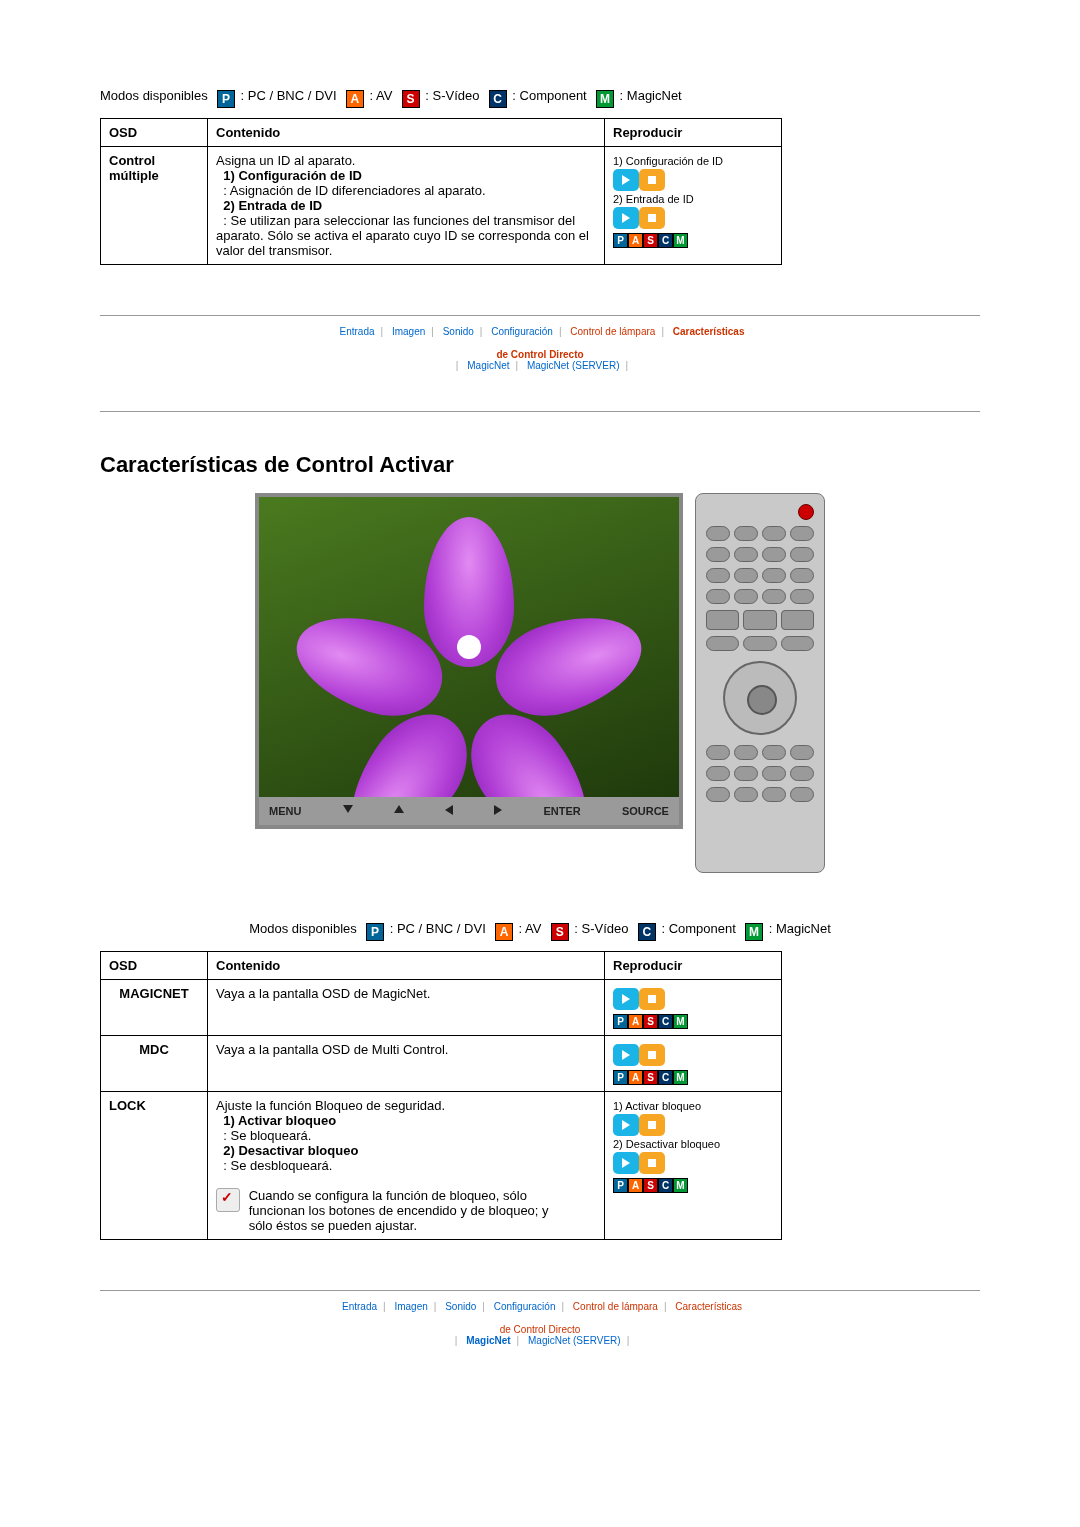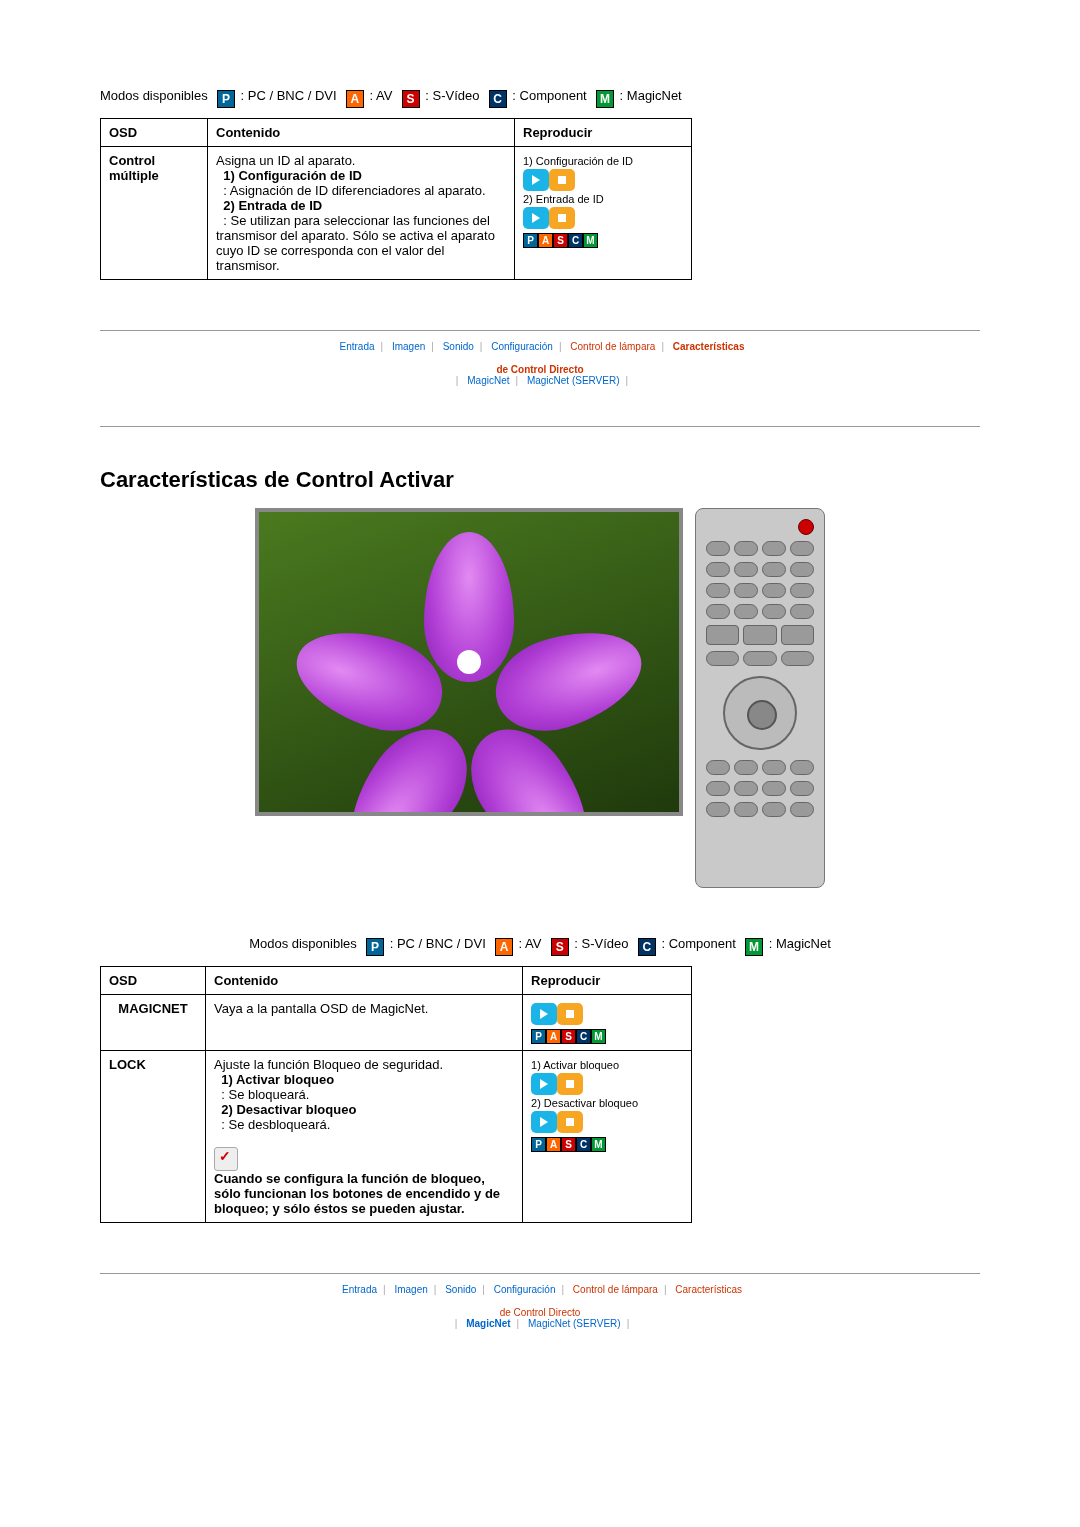--- a/index.html
+++ b/index.html
@@ -1,19 +1,19 @@
 <!DOCTYPE html>
 <html><head>
 <meta charset="utf-8">
 <style>
 body{font-family:Arial,Helvetica,sans-serif;font-size:13px;color:#000;margin:0;padding:40px 100px;background:#fff}
 .modes{margin:48px 0 10px;font-size:13px}
 .badge{display:inline-block;width:16px;height:16px;color:#fff;font-weight:700;font-size:12px;text-align:center;line-height:16px;margin:0 2px;vertical-align:-3px;border:1px solid #000}
 .b-p{background:#069}.b-a{background:#f60}.b-s{background:#c00}.b-c{background:#036}.b-m{background:#093}
-table.main{border-collapse:collapse;width:592px;margin-bottom:30px}
+table.main{border-collapse:collapse;width:682px;margin-bottom:30px}
 table.main th,table.main td{border:1px solid #000;padding:6px 8px;text-align:left;vertical-align:top;font-size:13px}
 table.main th{font-weight:700}
 .pascm{display:inline-flex;margin-top:2px}
 .pascm span{width:13px;height:13px;color:#fff;font-weight:700;font-size:10px;text-align:center;line-height:13px;border:1px solid #000}
 .btns{margin:2px 0}
 .btns i{display:inline-block;width:26px;height:22px;border-radius:5px;vertical-align:middle}
 .btn-play{background:#1bb4e6;position:relative}
 .btn-play::after{content:"";position:absolute;left:9px;top:6px;border-left:8px solid #fff;border-top:5px solid transparent;border-bottom:5px solid transparent}
 .btn-stop{background:#f6a623;position:relative}
 .btn-stop::after{content:"";position:absolute;left:9px;top:7px;width:8px;height:8px;background:#fff}
@@ -44,21 +44,21 @@
 .remote{width:130px;height:380px;background:#c9c9c9;border:1px solid #777;border-radius:8px;padding:10px;box-sizing:border-box;display:flex;flex-direction:column;gap:6px}
 .rbtn{background:#9a9a9a;border:1px solid #666;border-radius:10px;height:13px}
 .rgrid{display:grid;grid-template-columns:repeat(4,1fr);gap:4px}
 .rgrid3{display:grid;grid-template-columns:repeat(3,1fr);gap:4px}
 .rbig{height:18px;border-radius:4px}
 .rnav{width:70px;height:70px;border:2px solid #666;border-radius:50%;margin:4px auto;position:relative;background:#bbb}
 .rnav::after{content:"";position:absolute;left:22px;top:22px;width:26px;height:26px;background:#888;border:2px solid #555;border-radius:50%}
 .pwr{width:14px;height:14px;border-radius:50%;background:#c00;border:1px solid #600;align-self:flex-end}
 .note-ico{display:inline-block;width:22px;height:22px;background:#eee;border:1px solid #aaa;border-radius:3px;vertical-align:top;margin-right:5px;position:relative}
 .note-ico::after{content:"✓";position:absolute;left:4px;top:0;color:#c00;font-weight:700;font-size:14px}
-.note-txt{display:inline-block;width:300px;vertical-align:top;font-weight:700;font-size:13px}
+.note-txt{display:inline-block;width:300px;vertical-align:top;font-weight:400;font-size:13px}
 </style>
 </head>
 <body>
 
 <div class="modes">
   <span>Modos disponibles</span>&nbsp;
   <span class="badge b-p">P</span> <span>: PC / BNC / DVI</span>&nbsp;
   <span class="badge b-a">A</span> <span>: AV</span>&nbsp;
   <span class="badge b-s">S</span> <span>: S-Vídeo</span>&nbsp;
   <span class="badge b-c">C</span> <span>: Component</span>&nbsp;
@@ -119,20 +119,29 @@
       <div class="screen">
         <div class="flower">
           <div class="petal p1"></div>
             <div class="petal p2"></div>
             <div class="petal p3"></div>
             <div class="petal p4"></div>
             <div class="petal p5"></div>
           <div class="stamen"></div>
         </div>
       </div>
+      <div class="tvbar">
+        <span>MENU</span>
+        <span class="tri tri-d"></span>
+        <span class="tri tri-u"></span>
+        <span class="tri tri-l"></span>
+        <span class="tri tri-r"></span>
+        <span>ENTER</span>
+        <span>SOURCE</span>
+      </div>
     </div>
     <div class="remote">
       <div class="pwr"></div>
       <div class="rgrid">
           <div class="rbtn"></div>
           <div class="rbtn"></div>
           <div class="rbtn"></div>
           <div class="rbtn"></div>
         </div>
       <div class="rgrid">
@@ -198,20 +207,34 @@
 <table class="main">
   <tbody>
       <tr>
     <th style="width:90px">OSD</th>
     <th>Contenido</th>
     <th style="width:160px">Reproducir</th>
   </tr>
   <tr>
     <td style="text-align:center"><b>MAGICNET</b></td>
     <td>Vaya a la pantalla OSD de MagicNet.</td>
+    <td class="rep-cell">
+      <div class="btns"><i class="btn-play"></i><i class="btn-stop"></i></div>
+      <div class="pascm">
+            <span class="b-p">P</span>
+            <span class="b-a">A</span>
+            <span class="b-s">S</span>
+            <span class="b-c">C</span>
+            <span class="b-m">M</span>
+          </div>
+    </td>
+  </tr>
+  <tr>
+    <td style="text-align:center"><b>MDC</b></td>
+    <td>Vaya a la pantalla OSD de Multi Control.</td>
     <td class="rep-cell">
       <div class="btns"><i class="btn-play"></i><i class="btn-stop"></i></div>
       <div class="pascm">
             <span class="b-p">P</span>
             <span class="b-a">A</span>
             <span class="b-s">S</span>
             <span class="b-c">C</span>
             <span class="b-m">M</span>
           </div>
     </td>

